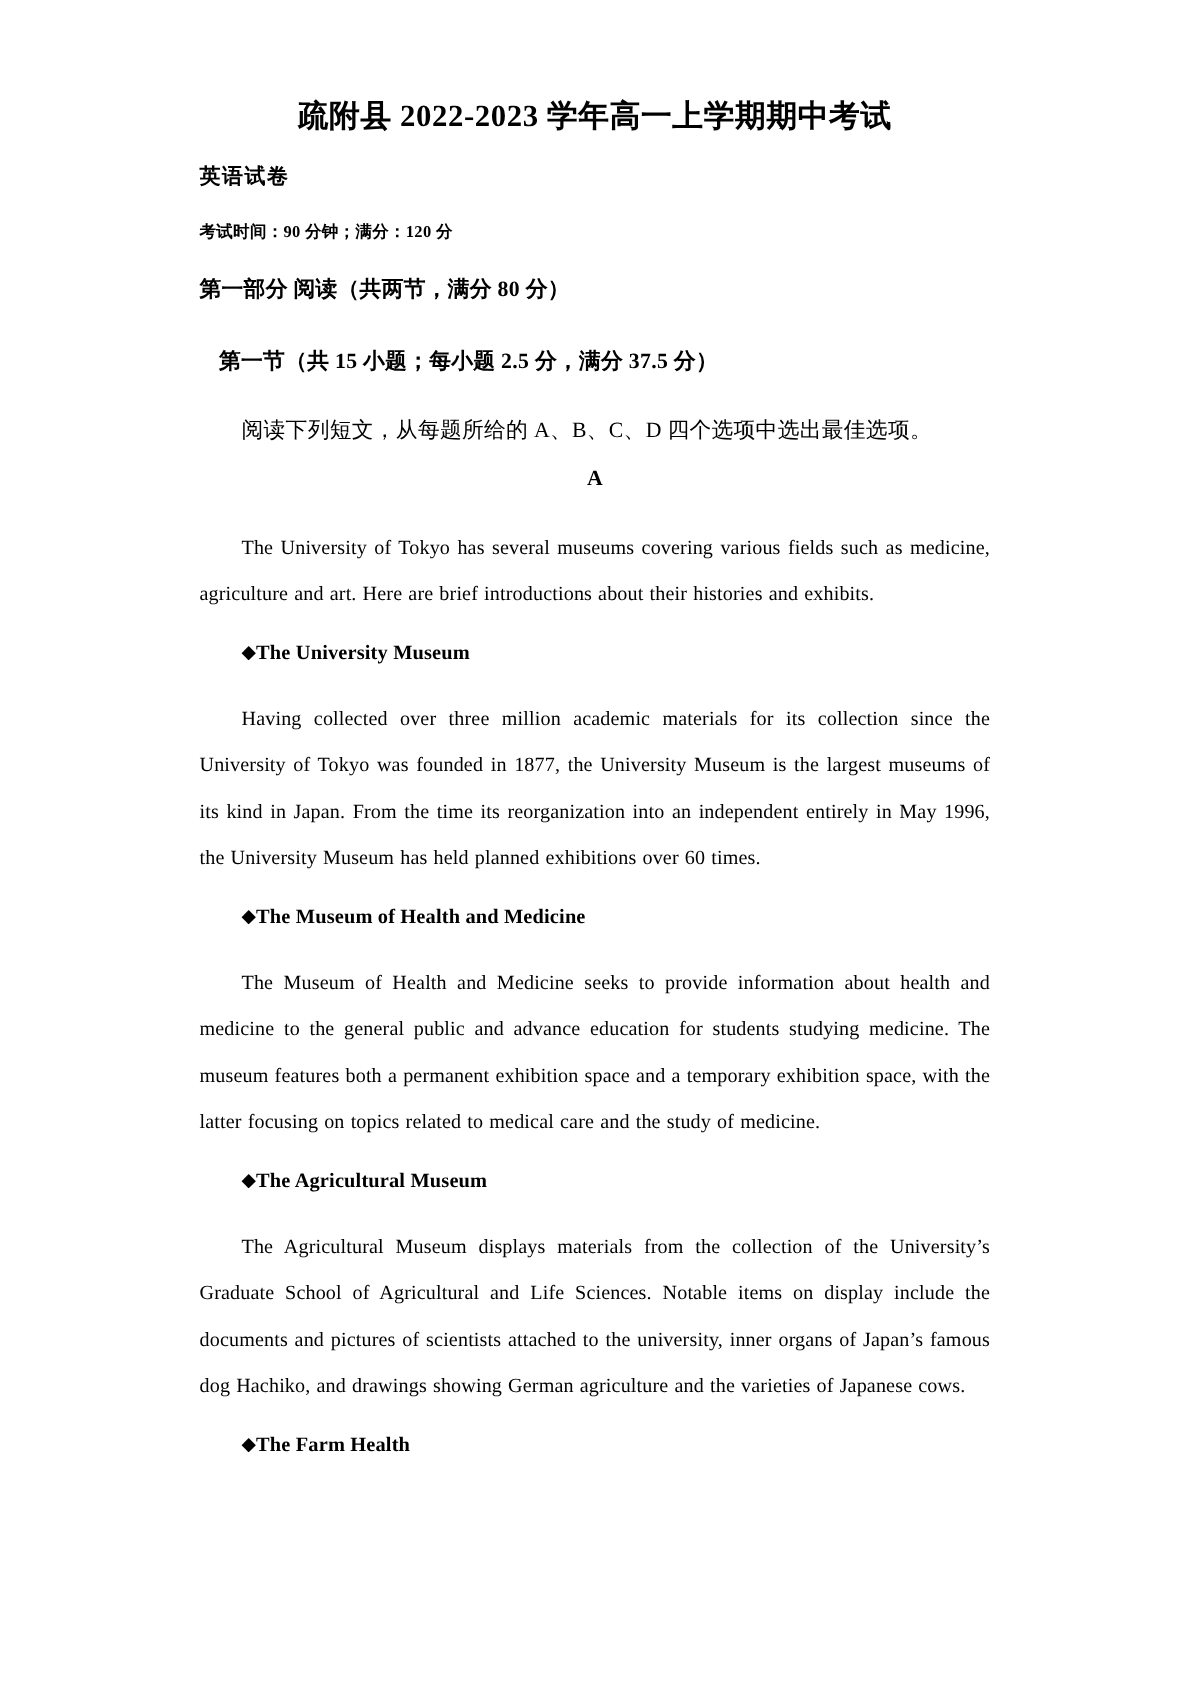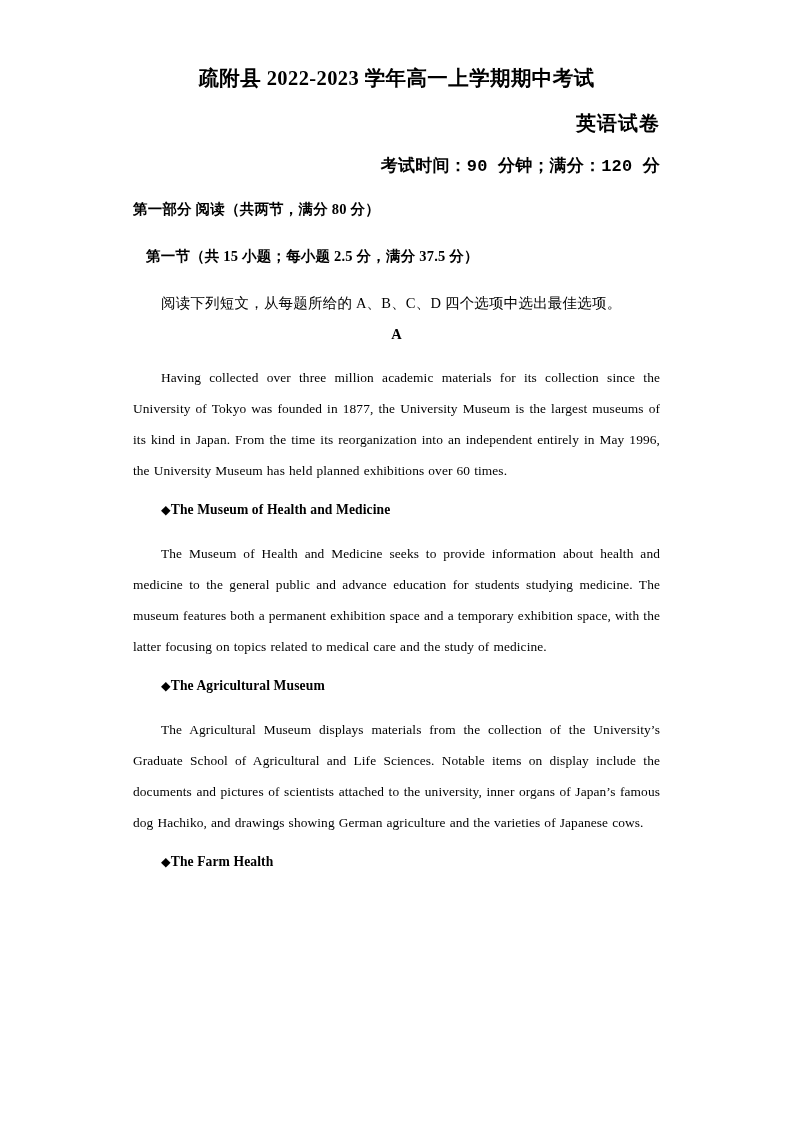--- a/index.html
+++ b/index.html
@@ -34,35 +34,34 @@
     text-align: center;
     font-size: 20.5px;
     font-weight: bold;
     letter-spacing: 0.4px;
     line-height: 1.3;
     white-space: nowrap;
   }
   .doc-subtitle {
     margin: 0;
     padding-top: 18px;
-    text-align: right;
-    font-size: 20px;
+    text-align: left;
+    font-size: 14px;
     font-weight: bold;
     letter-spacing: 1px;
     line-height: 1.3;
   }
   .exam-info {
     margin: 0;
     padding-top: 20px;
-    text-align: right;
-    font-size: 17px;
+    text-align: left;
+    font-size: 11px;
     font-weight: bold;
     line-height: 1.3;
     letter-spacing: 0.2px;
-    font-family: Liberation Mono, monospace;
   }
 
   
   .part-line {
     margin: 0;
     padding-top: 22px;
     font-size: 14.5px;
     font-weight: bold;
     line-height: 1.35;
     letter-spacing: 0.2px;
@@ -134,21 +133,23 @@
   <p class="exam-info">考试时间：90 分钟；满分：120 分</p>
 
   <p class="part-line">第一部分 阅读（共两节，满分 80 分）</p>
 
   <p class="section-line">第一节（共 15 小题；每小题 2.5 分，满分 37.5 分）</p>
 
   <p class="instruction-line">阅读下列短文，从每题所给的 A、B、C、D 四个选项中选出最佳选项。</p>
 
   <p class="passage-letter">A</p>
 
+  <p class="para first-para">The University of Tokyo has several museums covering various fields such as medicine, agriculture and art. Here are brief introductions about their histories and exhibits.</p>
 
+  <p class="item-head"><span class="diamond">◆</span><span>The University Museum</span></p>
   <p class="para">Having collected over three million academic materials for its collection since the University of Tokyo was founded in 1877, the University Museum is the largest museums of its kind in Japan. From the time its reorganization into an independent entirely in May 1996, the University Museum has held planned exhibitions over 60 times.</p>
 
   <p class="item-head"><span class="diamond">◆</span><span>The Museum of Health and Medicine</span></p>
   <p class="para">The Museum of Health and Medicine seeks to provide information about health and medicine to the general public and advance education for students studying medicine. The museum features both a permanent exhibition space and a temporary exhibition space, with the latter focusing on topics related to medical care and the study of medicine.</p>
 
   <p class="item-head"><span class="diamond">◆</span><span>The Agricultural Museum</span></p>
   <p class="para">The Agricultural Museum displays materials from the collection of the University’s Graduate School of Agricultural and Life Sciences. Notable items on display include the documents and pictures of scientists attached to the university, inner organs of Japan’s famous dog Hachiko, and drawings showing German agriculture and the varieties of Japanese cows.</p>
 
   <p class="item-head"><span class="diamond">◆</span><span>The Farm Health</span></p>
 

